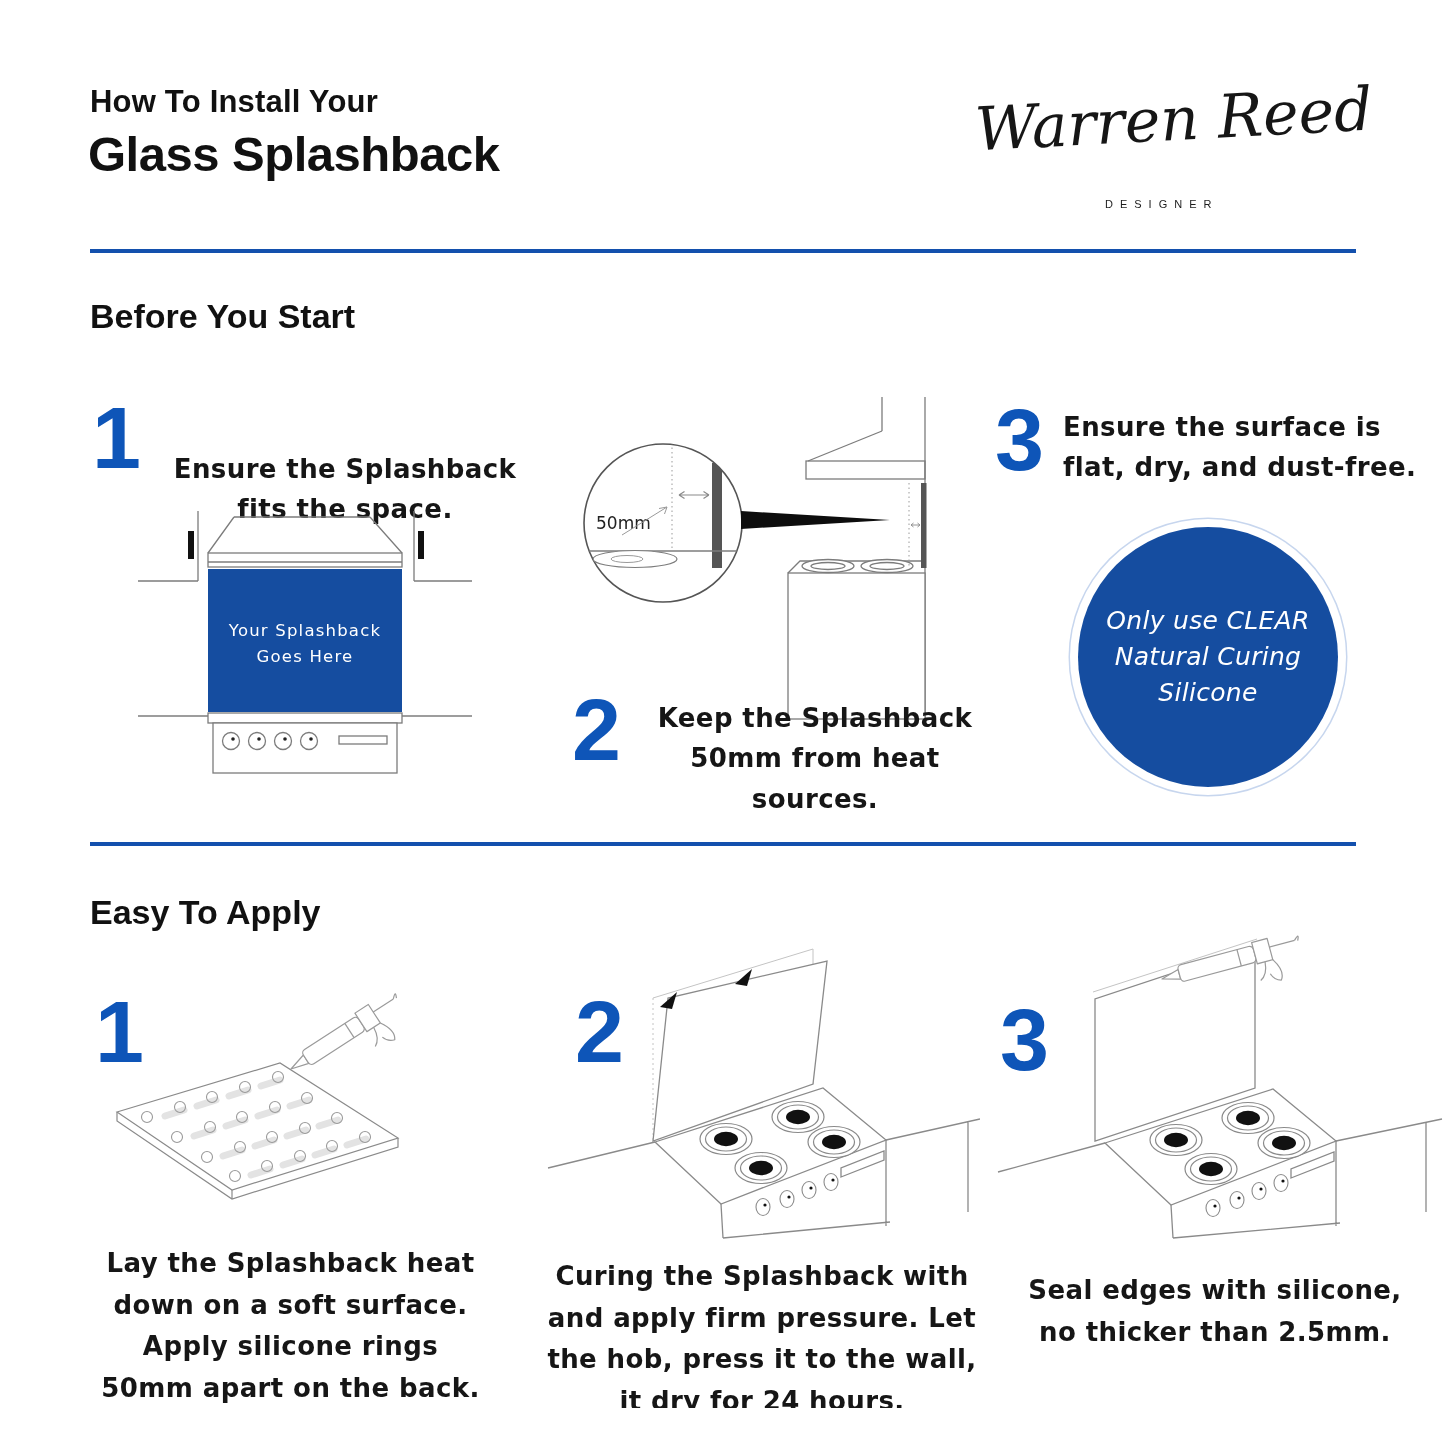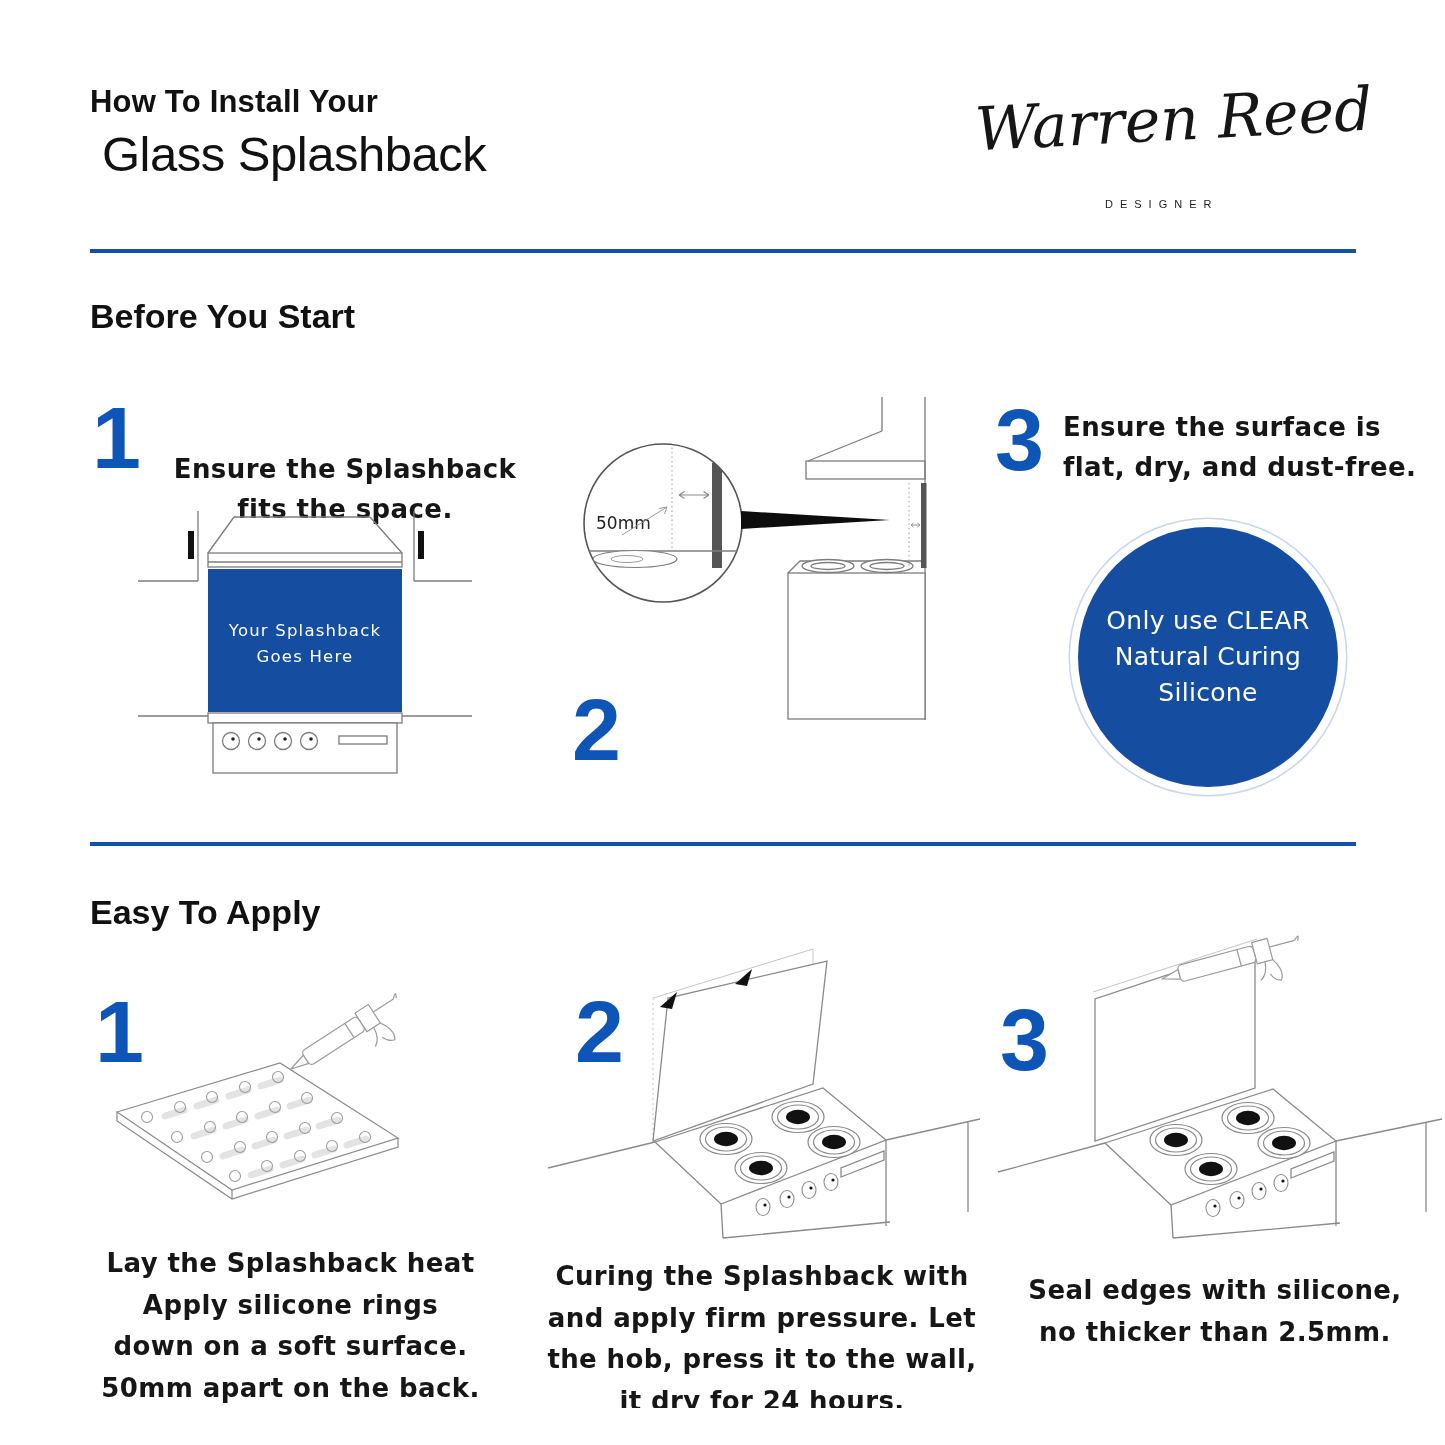--- a/index.html
+++ b/index.html
@@ -2,21 +2,21 @@
 <html><head>
 <meta charset="utf-8">
 <style>
   html,body{margin:0;padding:0;background:#fff;}
   .page{position:relative;width:1445px;height:1408px;background:#ffffff;overflow:hidden;
         font-family:"Liberation Sans",sans-serif;color:#111;padding-left:24px;}
   .abs{position:absolute;}
 
   
   .title1{font-size:31px;font-weight:700;letter-spacing:.2px;}
-  .title2{font-size:49px;font-weight:400;letter-spacing:-.5px;margin-left:14px;}
+  .title2{font-size:49px;font-weight:700;letter-spacing:-.5px;}
   .logo-script{font-family:"DejaVu Serif",serif;font-style:italic;font-weight:400;
                font-size:60px;white-space:nowrap;transform:rotate(-3deg);color:#161616;}
   .logo-sub{font-family:"Liberation Sans",sans-serif;font-size:11px;letter-spacing:7px;color:#1c1c1c;}
 
   .divider{height:4px;background:#1350AD;}
 
   .h2{font-size:34px;font-weight:700;}
 
   .num{font-size:88px;font-weight:700;color:#0E55B8;line-height:.95;}
 
@@ -119,28 +119,33 @@
       <text x="36" y="134" class="svg-measure">50mm</text>
       <path d="M62 140 L107 112 M107 112 l-8 1.5 M107 112 l-2.5 7" stroke="#9a9a9a" stroke-width="1" fill="none"></path>
       <path d="M27 156 H180" stroke="#7c7c7c" stroke-width="1.3" fill="none"></path>
       <ellipse cx="75" cy="164" rx="42" ry="8.5" stroke="#7c7c7c" stroke-width="1.2" fill="#fff"></ellipse>
       <ellipse cx="67" cy="164" rx="16" ry="3.5" stroke="#9a9a9a" stroke-width="1" fill="none"></ellipse>
     </g>
     <polygon points="181,116 330,125 181,134" fill="#0d0d0d"></polygon>
   </svg>
 
   <div class="abs num" style="left:572px;top:688px;">2</div>
+  <div class="abs steptext center" style="left:645px;top:698px;width:340px;">
+    <div>Keep the Splashback</div>
+    <div>50mm from heat</div>
+    <div>sources.</div>
+  </div>
 
   <div class="abs num" style="left:995px;top:398px;">3</div>
   <div class="abs steptext" style="left:1063px;top:407px;width:400px;">
     <div>Ensure the surface is</div>
     <div>flat, dry, and dust-free.</div>
   </div>
 
-  <div class="abs silicone-circle" style="left:1078px;top:527px;">
+  <div class="abs silicone-circle" style="left:1078px;top:527px;font-style:italic;">
     <div class="silicone-text">
       <div>Only use CLEAR</div>
       <div>Natural Curing</div>
       <div>Silicone</div>
     </div>
   </div>
 
   <div class="abs divider" style="left:90px;top:842px;width:1266px;"></div>
 
   <div class="abs h2" style="left:90px;top:893px;">Easy To Apply</div>
@@ -289,22 +294,22 @@
     <g fill="#111">
       <circle cx="225" cy="286" r="1.6"></circle>
         <circle cx="249" cy="278" r="1.6"></circle>
       <circle cx="271" cy="269" r="1.6"></circle>
         <circle cx="293" cy="261" r="1.6"></circle>
     </g>
   </svg>
 
   <div class="abs caption center" style="left:78px;top:1243px;width:425px;">
     <div>Lay the Splashback heat</div>
+    <div>down on a soft surface.</div>
     <div>Apply silicone rings</div>
-    <div>down on a soft surface.</div>
     <div>50mm apart on the back.</div>
   </div>
 
   <div class="abs caption center" style="left:522px;top:1256px;width:480px;">
     <div>Curing the Splashback with</div>
     <div>and apply firm pressure. Let</div>
     <div>the hob, press it to the wall,</div>
     <div>it dry for 24 hours.</div>
   </div>
 

